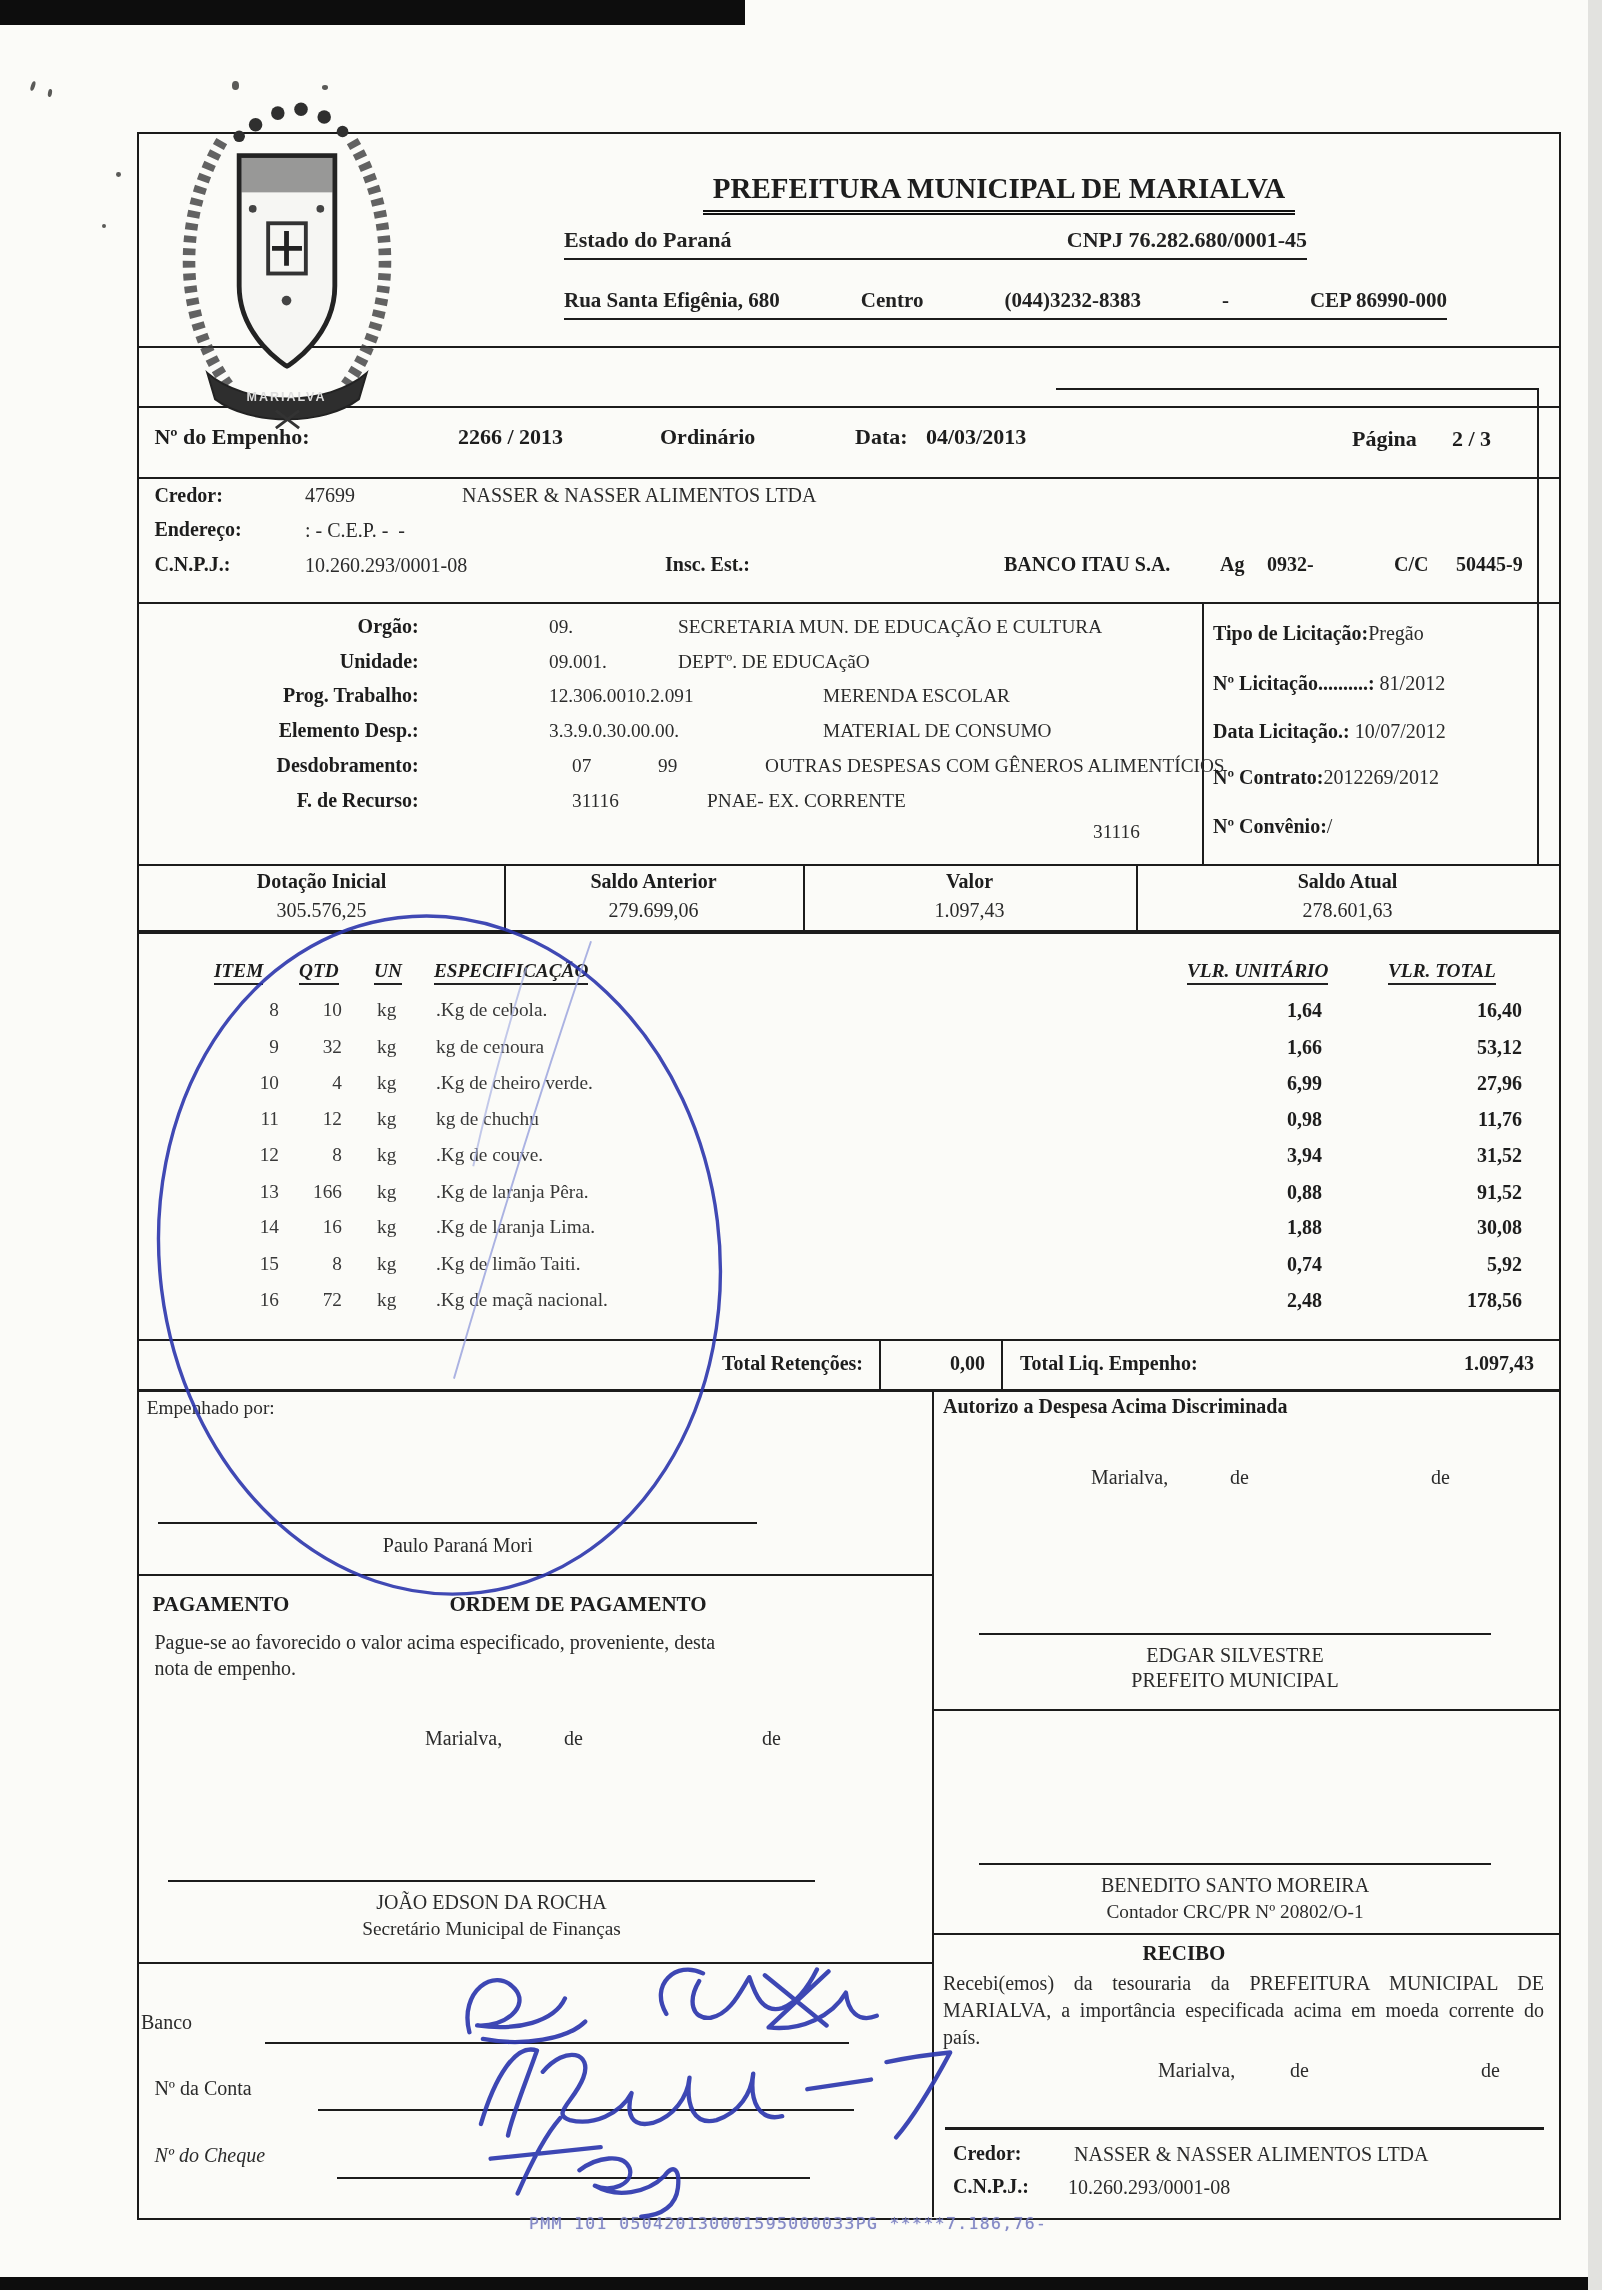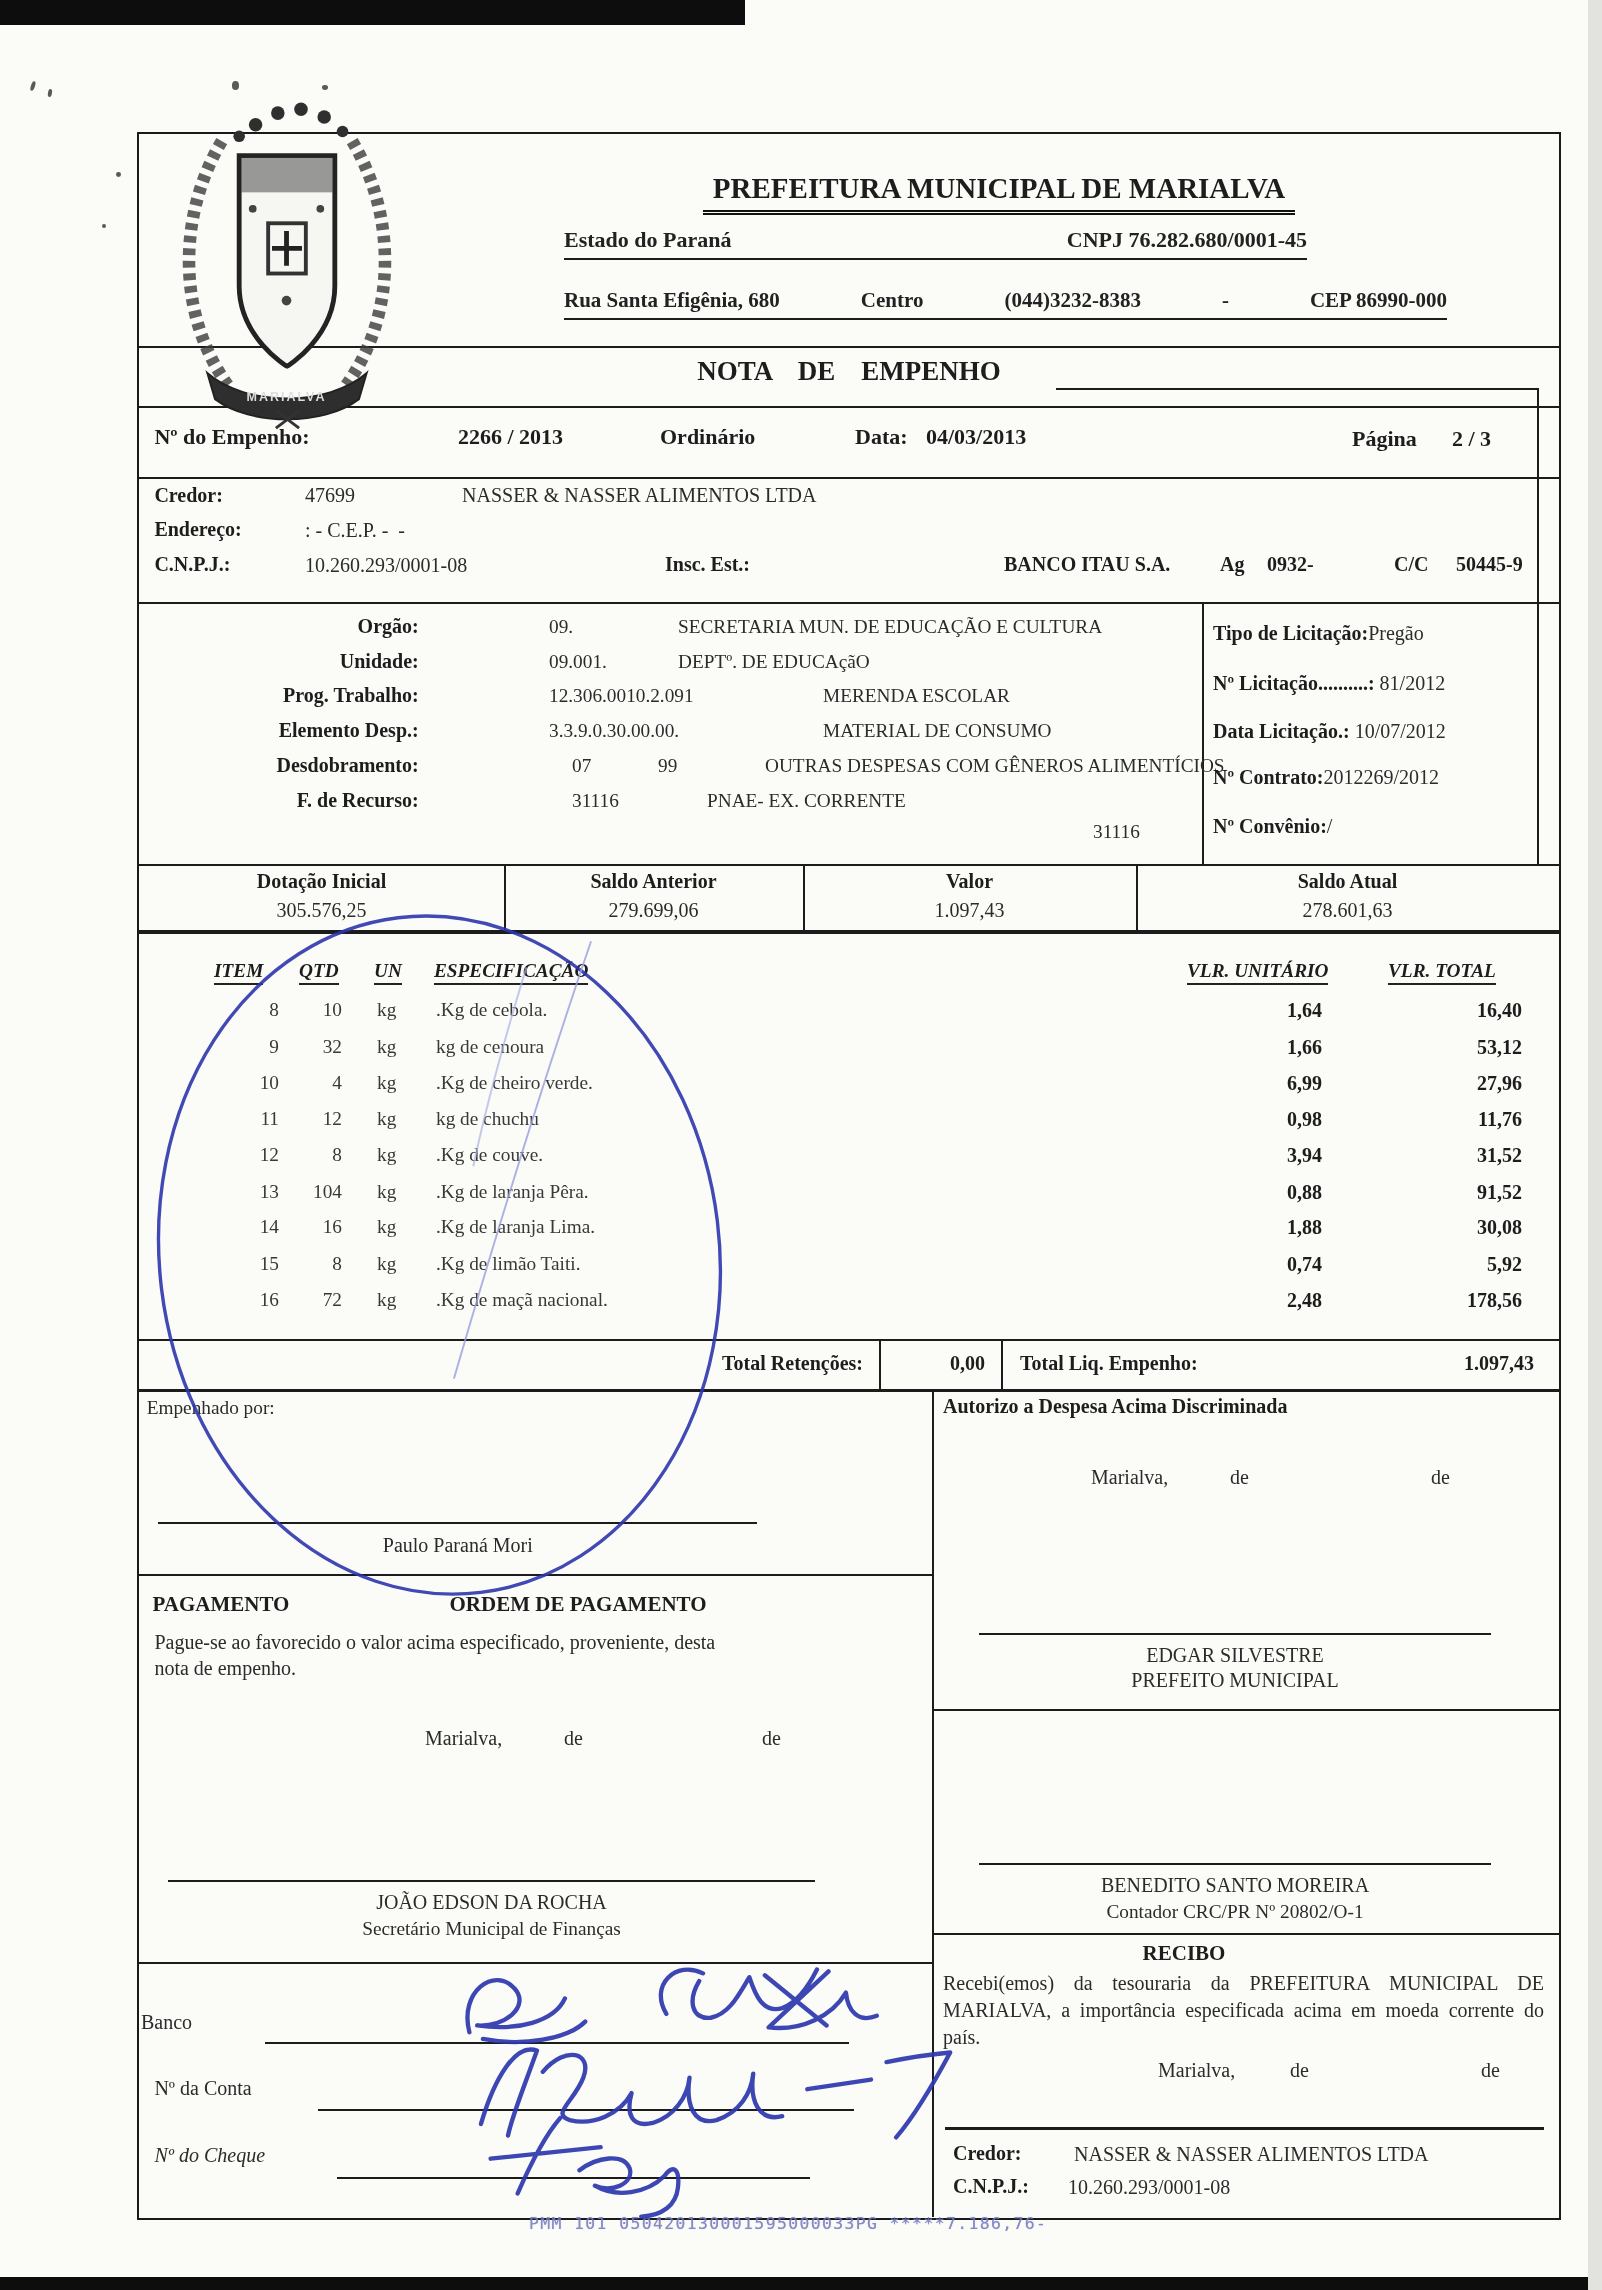--- a/index.html
+++ b/index.html
@@ -82,21 +82,20 @@
       <div class="flexline" style="left:425px;top:154px;width:883px;font-size:21px;">
         <span>Rua Santa Efigênia, 680</span>
         <span>Centro</span>
         <span>(044)3232-8383</span>
         <span>-</span>
         <span>CEP 86990-000</span>
       </div>
       <div class="hl" style="left:0;top:212px;width:1420px;"></div>
     </div>
 
-    <div class="t b c" style="left:0;top:222px;width:1420px;font-size:27px;word-spacing:19.3px;">NOTA DE EMPENHO</div>
     <div class="hl" style="left:0;top:272px;width:1420px;"></div>
 
     <div>
       <span class="t b" style="left:15.4px;top:290px;font-size:22px;">Nº do Empenho:</span>
       <span class="t b" style="left:319px;top:290px;font-size:22px;">2266 / 2013</span>
       <span class="t b" style="left:521px;top:290px;font-size:22px;">Ordinário</span>
       <span class="t b" style="left:716px;top:290px;font-size:22px;">Data:</span>
       <span class="t b" style="left:787px;top:290px;font-size:22px;">04/03/2013</span>
       <div class="hl" style="left:917px;top:254px;width:481px;height:1.9px;"></div>
       <span class="t b" style="left:1213px;top:292px;font-size:22px;">Página</span>
@@ -219,21 +218,21 @@
       <div class="irow" style="top:1010px;">
         <span class="t r" style="left:82px;width:58px;">12</span>
         <span class="t r" style="left:145px;width:58px;">8</span>
         <span class="t" style="left:238px;">kg</span>
         <span class="t" style="left:297px;">.Kg de couve.</span>
         <span class="t r v" style="left:1062px;width:121px;">3,94</span>
         <span class="t r v" style="left:1236px;width:147px;">31,52</span>
       </div>
       <div class="irow" style="top:1047px;">
         <span class="t r" style="left:82px;width:58px;">13</span>
-        <span class="t r" style="left:145px;width:58px;">104</span>
+        <span class="t r" style="left:145px;width:58px;">166</span>
         <span class="t" style="left:238px;">kg</span>
         <span class="t" style="left:297px;">.Kg de laranja Pêra.</span>
         <span class="t r v" style="left:1062px;width:121px;">0,88</span>
         <span class="t r v" style="left:1236px;width:147px;">91,52</span>
       </div>
       <div class="irow" style="top:1082px;">
         <span class="t r" style="left:82px;width:58px;">14</span>
         <span class="t r" style="left:145px;width:58px;">16</span>
         <span class="t" style="left:238px;">kg</span>
         <span class="t" style="left:297px;">.Kg de laranja Lima.</span>

